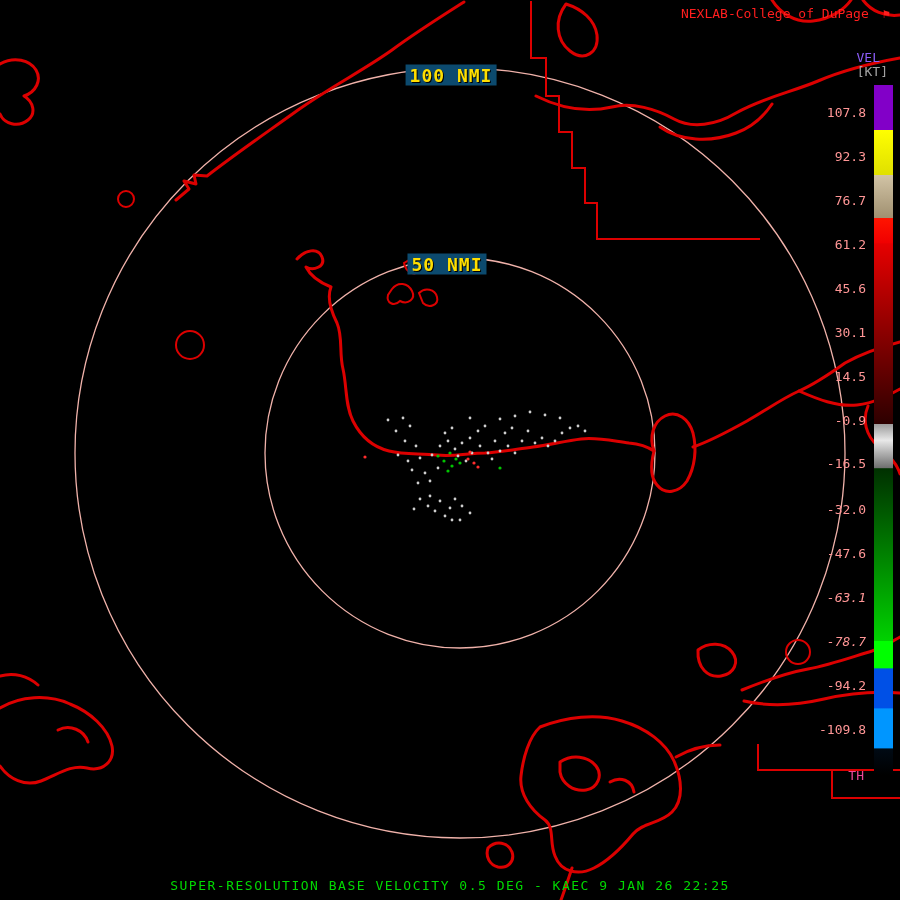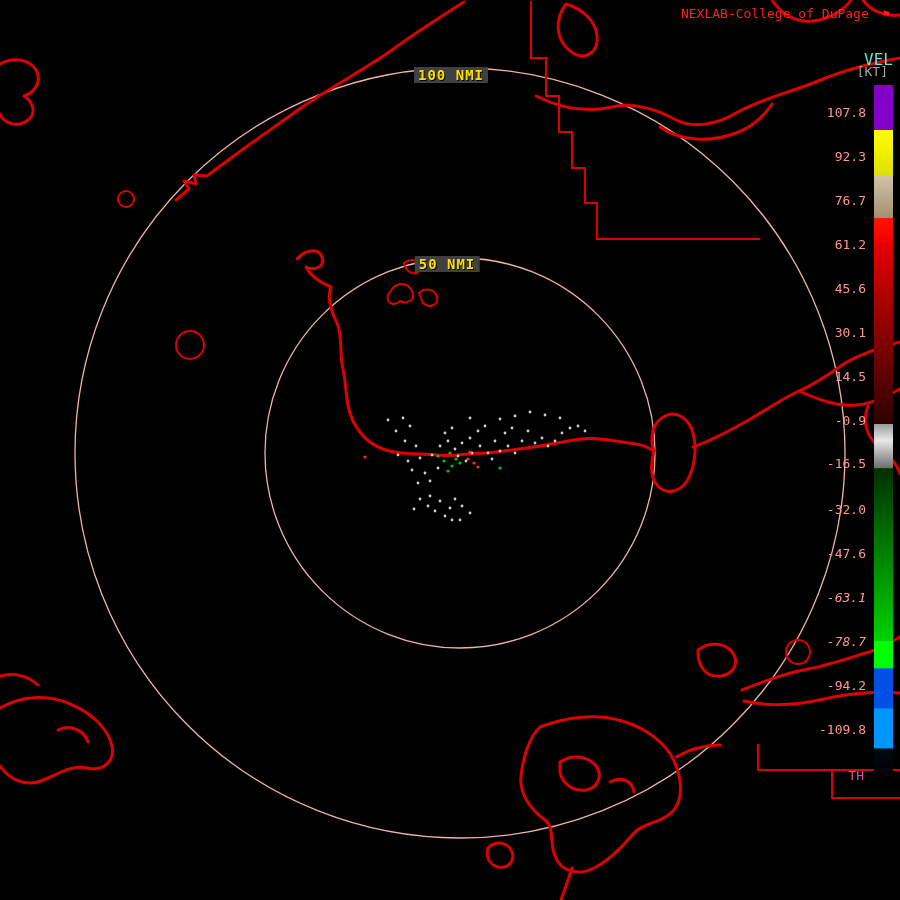--- a/index.html
+++ b/index.html
@@ -6,27 +6,27 @@
   body{width:900px;height:900px;overflow:hidden;font-family:"DejaVu Sans Mono",monospace;}
   #stage{position:relative;width:900px;height:900px;background:#000;}
   #map-svg{position:absolute;left:0;top:0;}
   .c{fill:none;stroke:#dc0000;stroke-width:3;stroke-linecap:round;stroke-linejoin:round;}
   .b{fill:none;stroke:#dc0000;stroke-width:2;}
   .p{fill:none;stroke:#dc0000;stroke-width:2;}
   .ring{fill:none;stroke:#f0b2aa;stroke-width:1.3;}
   .ew{fill:#cfcfcf;} .eg{fill:#00c400;} .er{fill:#ff2d2d;}
   #title{position:absolute;top:6px;right:10px;color:#ff1e1e;font-size:13px;display:flex;gap:14px;align-items:center;white-space:nowrap;}
   #logo{font-size:12px;line-height:12px;}
-  #vel-label{position:absolute;right:7px;top:50px;color:#5eead4;font-size:16px;}
+  #vel-label{position:absolute;right:20px;top:50px;color:#8b5cf6;font-size:13px;}
   #kt-label{position:absolute;right:12px;top:64px;color:#a3a3a3;font-size:13px;}
   #colorbar{position:absolute;left:874px;top:85px;width:19px;height:690px;background:#333;}
   #ticks{position:absolute;inset:0;pointer-events:none;margin-left:12px;}
   .tick{position:absolute;right:34px;color:#ff9696;font-size:13px;line-height:14px;white-space:nowrap;}
   #th-label{position:absolute;right:36px;top:768px;color:#ec4899;font-size:13px;}
-  .ringlabel{position:absolute;transform:translate(-50%,-50%);color:#ffdf00;font-size:14px;font-weight:bold;background:#404040;padding:0 4px;letter-spacing:1px;white-space:nowrap;text-shadow:1px 1px 0 #000;}
+  .ringlabel{position:absolute;transform:translate(-50%,-50%);color:#ffdf00;font-size:18px;font-weight:bold;background:#0c4a6e;padding:0 4px;letter-spacing:1px;white-space:nowrap;text-shadow:1px 1px 0 #000;}
   #caption{position:absolute;top:878px;left:450px;transform:translateX(-50%);color:#00d800;font-size:13px;letter-spacing:1.5px;white-space:nowrap;}
 </style>
 </head>
 <body>
 
 <div id="stage">
 
   <svg id="map-svg" width="900" height="900" viewBox="0 0 900 900">
 
     <circle class="ring" cx="460" cy="453" r="385"></circle>
@@ -180,14 +180,15 @@
       <span class="tick" style="top: 457px;">-16.5</span>
       <span class="tick" style="top: 502.76px;">-32.0</span>
       <span class="tick" style="top: 546.9px;">-47.6</span>
       <span class="tick" style="top: 591.04px; font-style: italic;">-63.1</span>
       <span class="tick" style="top: 635.18px; font-style: italic;">-78.7</span>
       <span class="tick" style="top: 679.32px;">-94.2</span>
       <span class="tick" style="top: 723.46px;">-109.8</span>
     </div>
   <div id="th-label">TH</div>
 
+  <div id="caption">SUPER-RESOLUTION BASE VELOCITY 0.5 DEG - KAEC 9 JAN 26 22:25</div>
 
 </div>
 
 </body></html>

